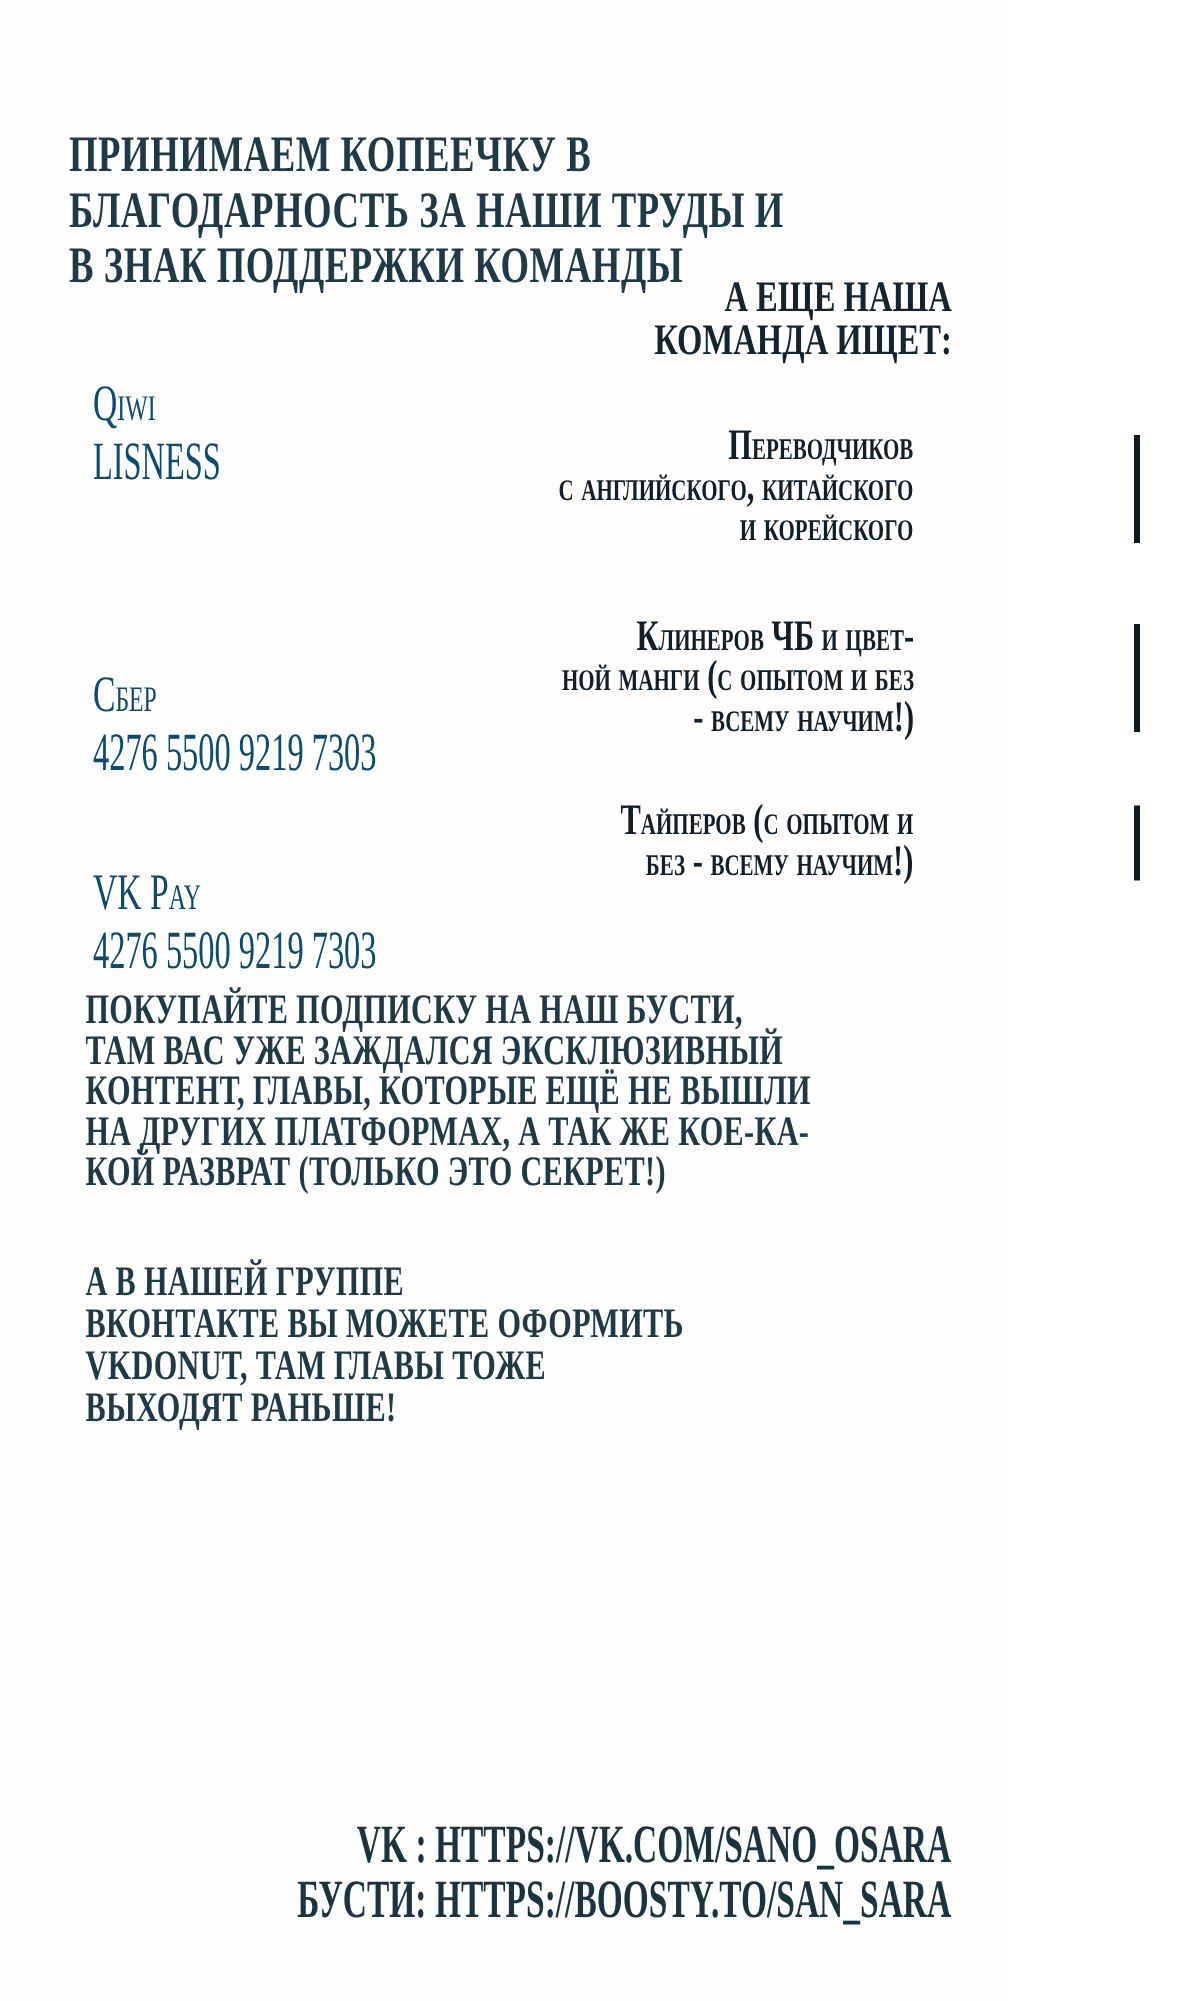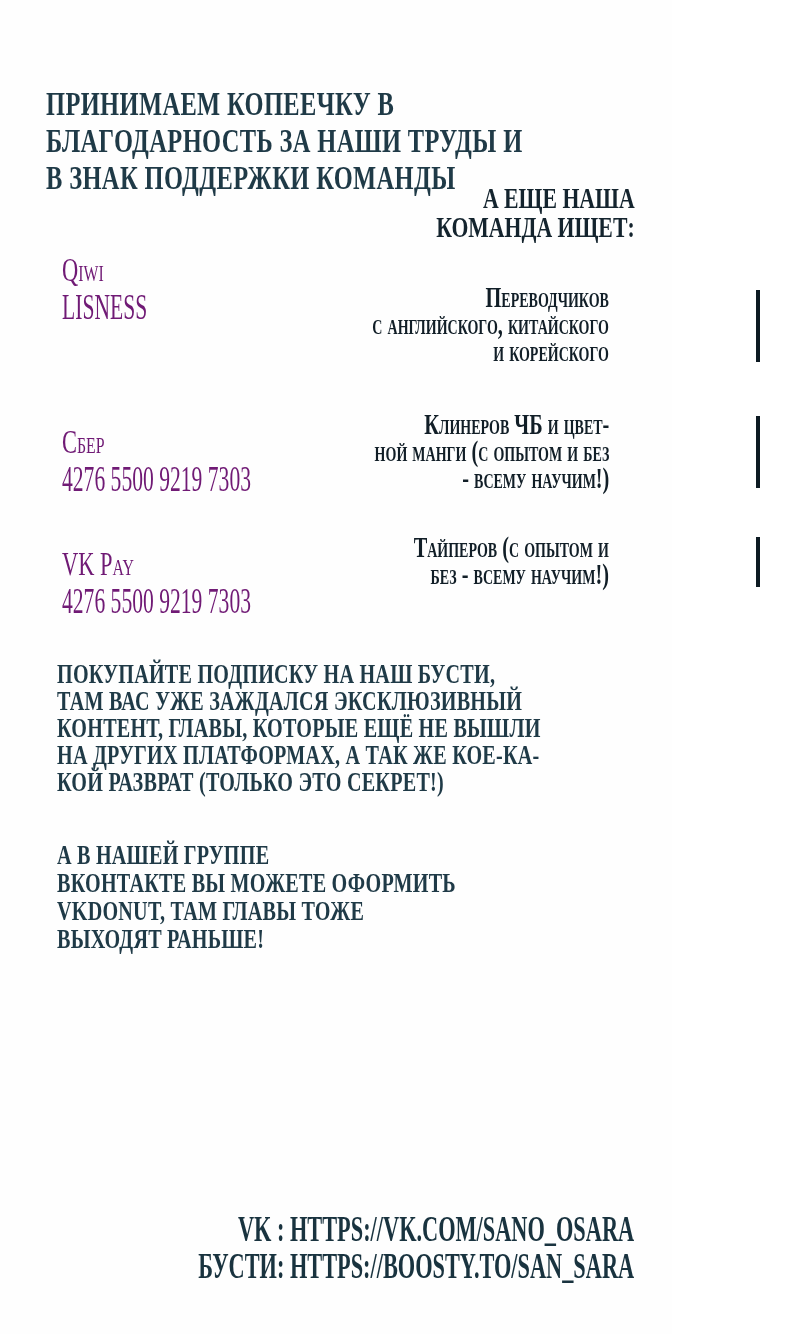--- a/index.html
+++ b/index.html
@@ -31,25 +31,25 @@
   .team-title {
     position: absolute; right: 37px; top: 184px;
     text-align: right;
     color: #14242e; font-weight: 700;
     font-size: 29px; line-height: 29px;
     transform: scaleX(0.75); transform-origin: 100% 0;
     white-space: nowrap;
   }
 
   
-  .payment { position: absolute; left: 62px; color: #701a75; }
+  .payment { position: absolute; left: 62px; color: #0c4a6e; }
   .payment-qiwi    { top: 252px; }
   .payment-tinkoff { top: 358px; }
-  .payment-sber    { top: 424px; }
-  .payment-vkpay   { top: 546px; }
+  .payment-sber    { top: 446px; }
+  .payment-vkpay   { top: 578px; }
   .payment .method {
     font-variant: small-caps;
     font-size: 34px; line-height: 36px; font-weight: 500;
     transform: scaleX(0.66); transform-origin: 0 0;
     white-space: nowrap;
   }
   .payment .value {
     font-size: 36px; line-height: 38px; font-weight: 400;
     transform: scaleX(0.60); transform-origin: 0 0;
     white-space: nowrap;

